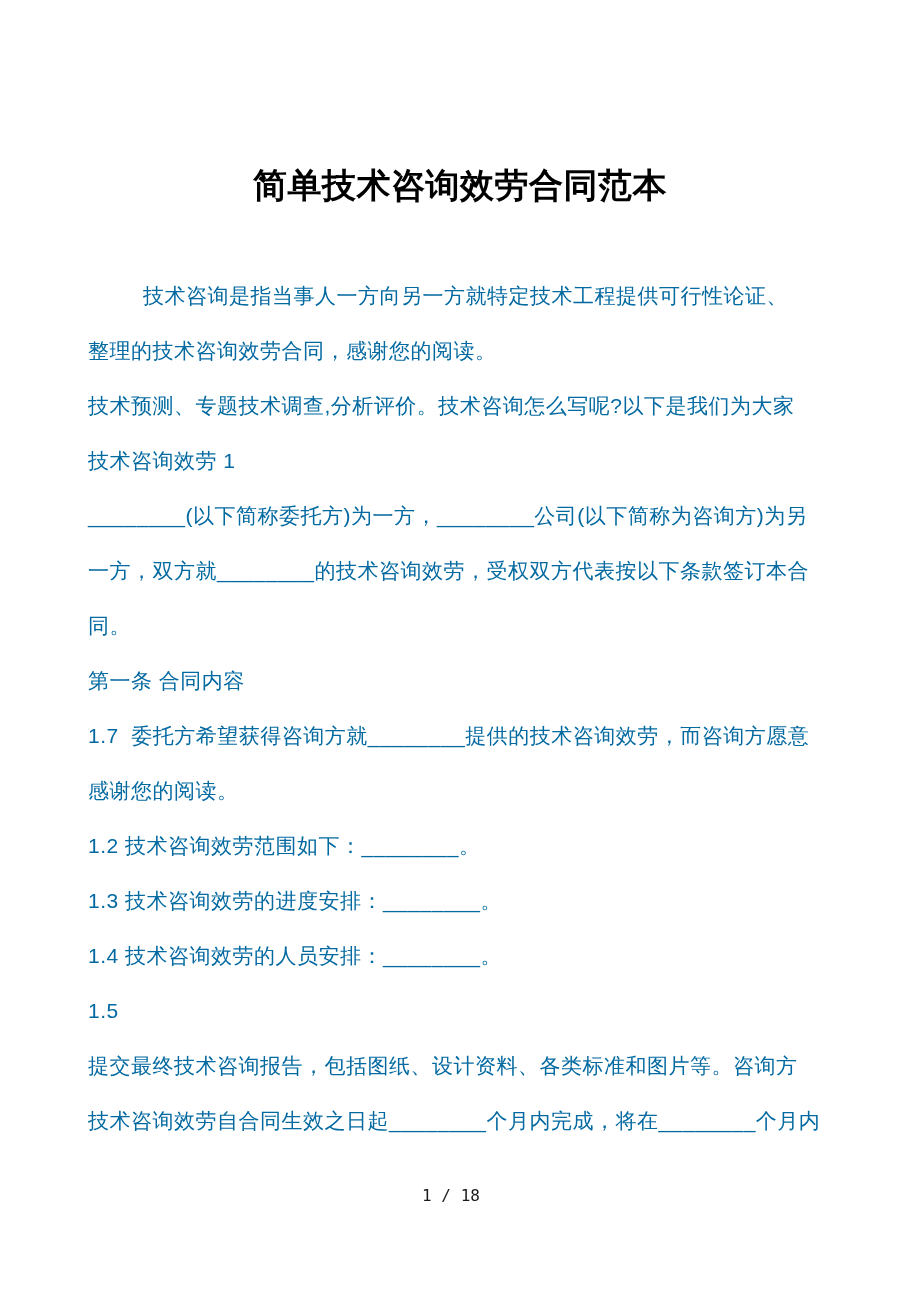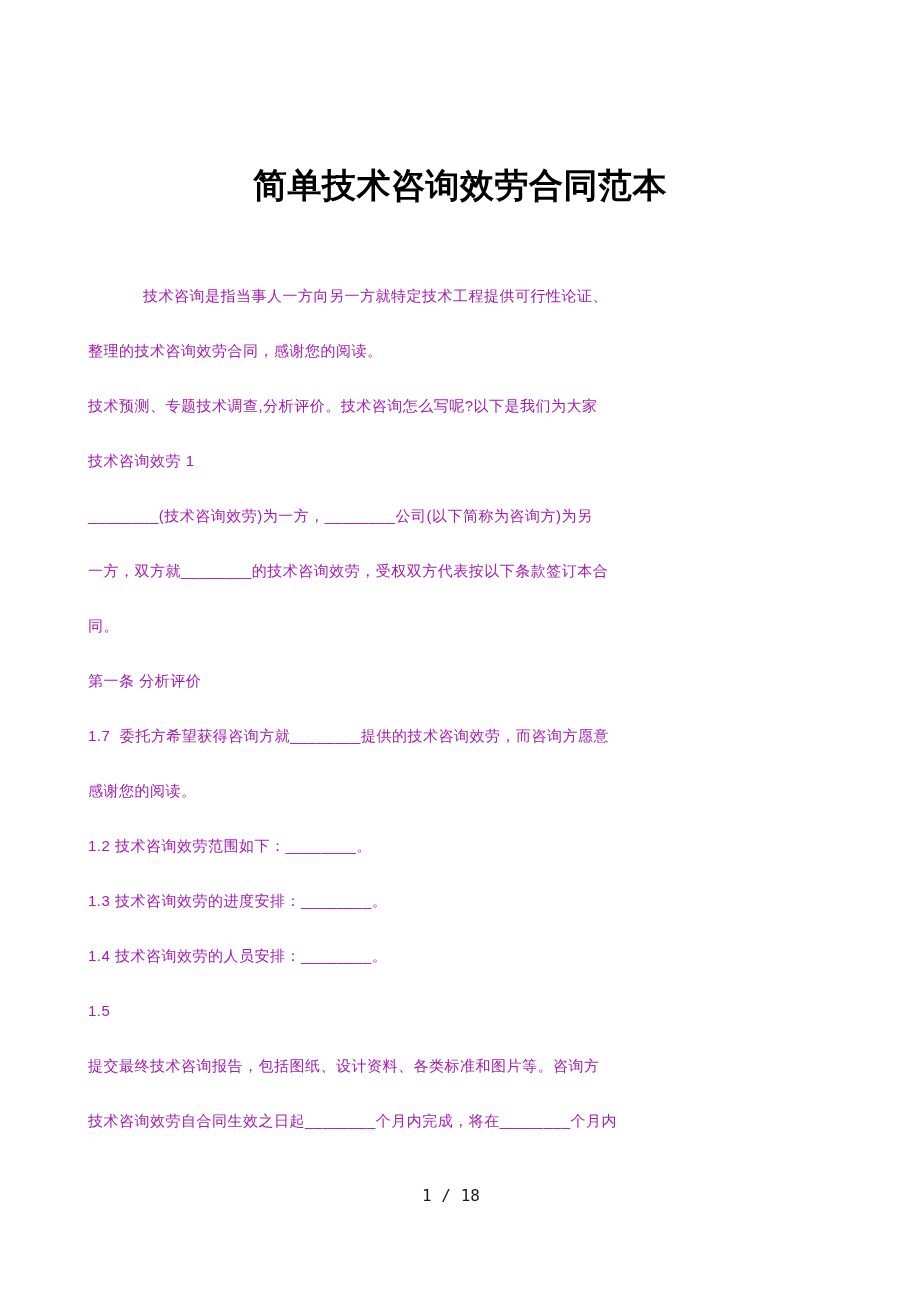--- a/index.html
+++ b/index.html
@@ -27,24 +27,24 @@
     letter-spacing: 0.5px;
     color: #000000;
   }
   .doc-body {
     margin: 61px 0 0 88px;
     width: 780px;
   }
   .doc-line {
     height: 55px;
     line-height: 55px;
-    font-size: 15px;
+    font-size: 21px;
     letter-spacing: 0.5px;
     white-space: pre;
-    color: #a21caf;
+    color: #0369a1;
   }
   .doc-line.indent {
     padding-left: 55px;
   }
   .page-footer {
     margin-top: 38px;
     text-align: center;
     transform: translateX(-9px);
     font-family: "DejaVu Sans Mono", monospace;
     font-size: 16px;
@@ -57,24 +57,24 @@
 
 <div class="page">
 
   <h1 class="doc-title">简单技术咨询效劳合同范本</h1>
 
   <div class="doc-body">
       <div class="doc-line indent">技术咨询是指当事人一方向另一方就特定技术工程提供可行性论证、</div>
       <div class="doc-line">整理的技术咨询效劳合同，感谢您的阅读。</div>
       <div class="doc-line">技术预测、专题技术调查,分析评价。技术咨询怎么写呢?以下是我们为大家</div>
       <div class="doc-line">技术咨询效劳 1</div>
-      <div class="doc-line">________(技术咨询效劳)为一方，________公司(以下简称为咨询方)为另</div>
+      <div class="doc-line">________(以下简称委托方)为一方，________公司(以下简称为咨询方)为另</div>
       <div class="doc-line">一方，双方就________的技术咨询效劳，受权双方代表按以下条款签订本合</div>
       <div class="doc-line">同。</div>
-      <div class="doc-line">第一条 分析评价</div>
+      <div class="doc-line">第一条 合同内容</div>
       <div class="doc-line">1.7  委托方希望获得咨询方就________提供的技术咨询效劳，而咨询方愿意</div>
       <div class="doc-line">感谢您的阅读。</div>
       <div class="doc-line">1.2 技术咨询效劳范围如下：________。</div>
       <div class="doc-line">1.3 技术咨询效劳的进度安排：________。</div>
       <div class="doc-line">1.4 技术咨询效劳的人员安排：________。</div>
       <div class="doc-line">1.5</div>
       <div class="doc-line">提交最终技术咨询报告，包括图纸、设计资料、各类标准和图片等。咨询方</div>
       <div class="doc-line">技术咨询效劳自合同生效之日起________个月内完成，将在________个月内</div>
     </div>
 

